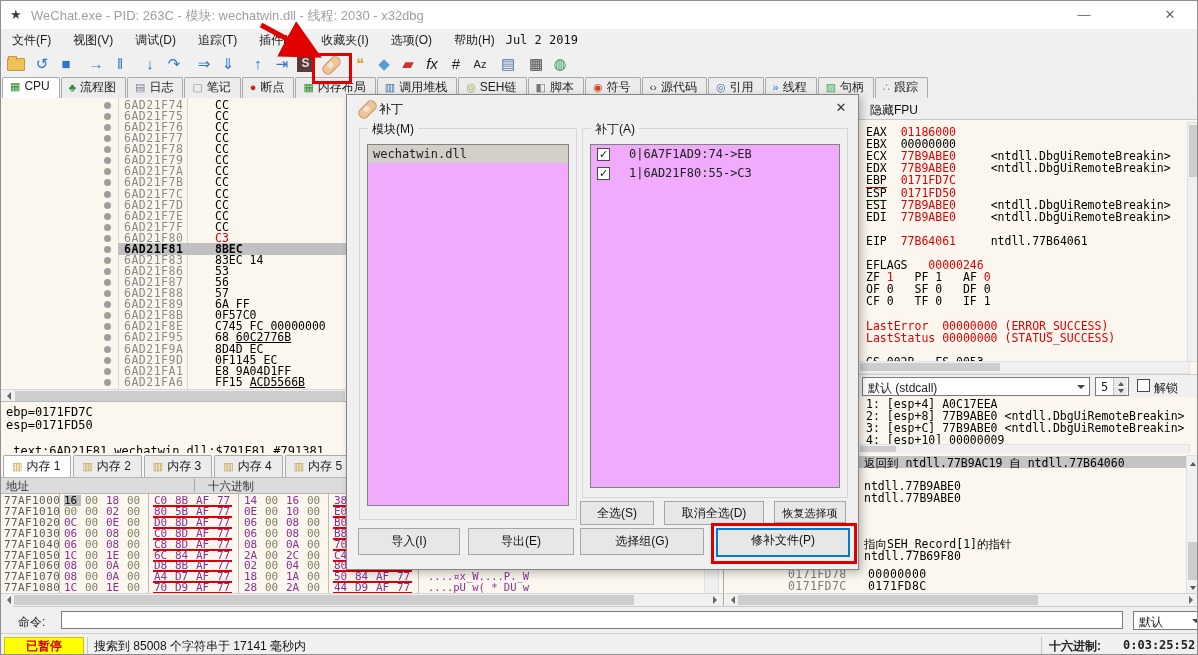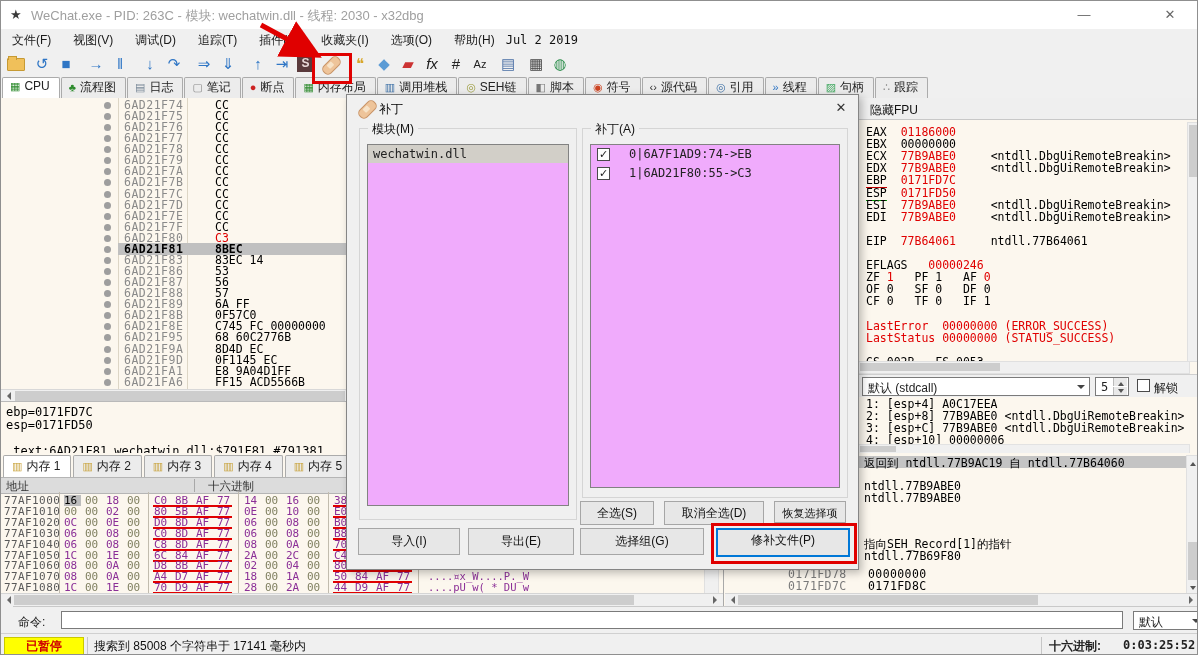--- a/index.html
+++ b/index.html
@@ -32,21 +32,21 @@
   #disasm{left:0;top:97px;width:856px;height:291px;border-right:1px solid #a9a9a9}
   .vline{position:absolute;top:0;bottom:0;width:1px;background:#ddd6c6}
   .drow{position:absolute;left:0;width:100%;height:11px;font-size:11.5px;line-height:11px}
   .drow .dot{position:absolute;left:103px;top:2px;width:7px;height:7px;border-radius:50%;background:#9e9e9e}
   .drow .addr{position:absolute;left:123px;color:#8a8a8a;letter-spacing:.5px}
   .drow .bytes{position:absolute;left:214px;color:#000}
   .drow .selbg{position:absolute;left:117px;right:0;top:-1px;height:12px;background:#c0c0c0}
   .drow span{z-index:2}
   .redtxt{color:#e00000}
   .purple{color:#b07fd6}
-  .und{}
+  .und{text-decoration:underline}
   #disasm-hscroll{left:0;top:388px;width:856px;height:12px;background:#f0f0f0;border-top:1px solid #d8d8d8}
   #infobox{left:0;top:400px;width:856px;height:52px;border-top:1px solid #b9b9b9;border-bottom:1px solid #b9b9b9}
   .infoline{position:absolute;left:5px;font-size:12px;line-height:13px;color:#000}
   
   #regpanel{left:856px;top:97px;width:342px;height:355px;border-left:1px solid #a9a9a9}
   #reghead{position:absolute;left:0;top:0;width:342px;height:21px;background:#efefef;border-bottom:1px solid #c8c8c8}
   #reghead span{position:absolute;left:12px;top:4px;color:#111}
   .rline{position:absolute;left:8px;white-space:pre;font-size:11.5px;line-height:12px;color:#000}
   .ured{border-bottom:1px solid #c00000}
   .ugreen{border-bottom:1px solid #00a000}
@@ -348,21 +348,21 @@
           <div class="tri-dn"></div>
         </div>
     </div>
     <div class="cb" style="left:279px;top:4px"></div>
     <span style="position:absolute;left:296px;top:5px">解锁</span>
   </div>
   <div id="arg-lines" class="mono">
       <div class="rline" style="top: 300px;">1: [esp+4] A0C17EEA</div>
       <div class="rline" style="top: 312px;">2: [esp+8] 77B9ABE0 &lt;ntdll.DbgUiRemoteBreakin&gt;</div>
       <div class="rline" style="top: 324px;">3: [esp+C] 77B9ABE0 &lt;ntdll.DbgUiRemoteBreakin&gt;</div>
-      <div class="rline" style="top: 336px;">4: [esp+10] 00000006</div>
+      <div class="rline" style="top: 336px;">4: [esp+10] 00000009</div>
     </div>
   <div id="args-hscroll">
     <div class="thumb" style="left:1px;top:1px;width:36px;height:6px"></div>
   </div>
 </div>
 
 <div id="dump" class="abs cream">
   <div id="dumptabs"><span class="dtab active"><span class="ticon" style="color: rgb(200, 162, 58);">▥</span><span>内存 1</span></span><span class="dtab"><span class="ticon" style="color: rgb(200, 162, 58);">▥</span><span>内存 2</span></span><span class="dtab"><span class="ticon" style="color: rgb(200, 162, 58);">▥</span><span>内存 3</span></span><span class="dtab"><span class="ticon" style="color: rgb(200, 162, 58);">▥</span><span>内存 4</span></span><span class="dtab"><span class="ticon" style="color: rgb(200, 162, 58);">▥</span><span>内存 5</span></span></div>
   <div id="dumphead">
     <span style="left:5px">地址</span>

